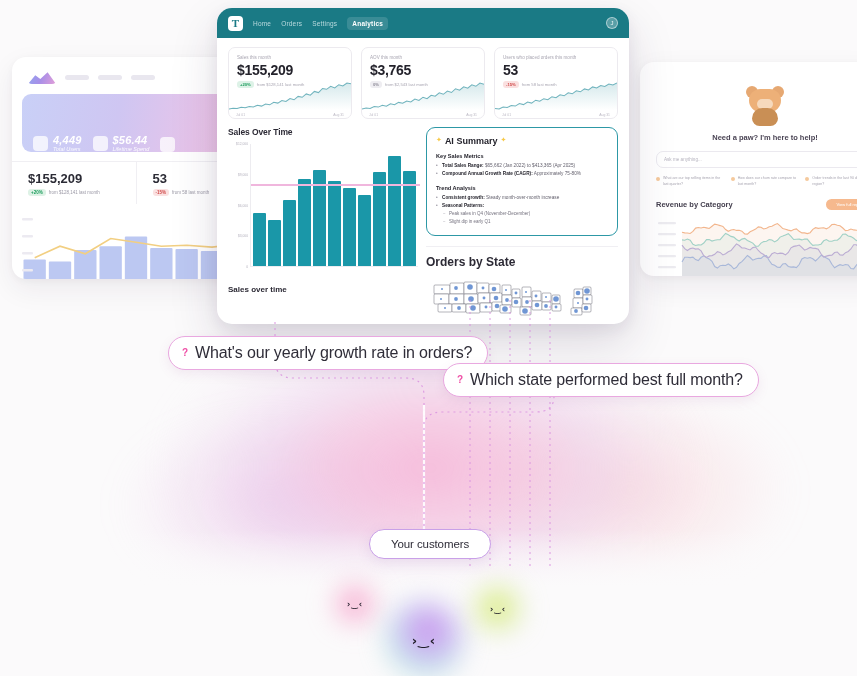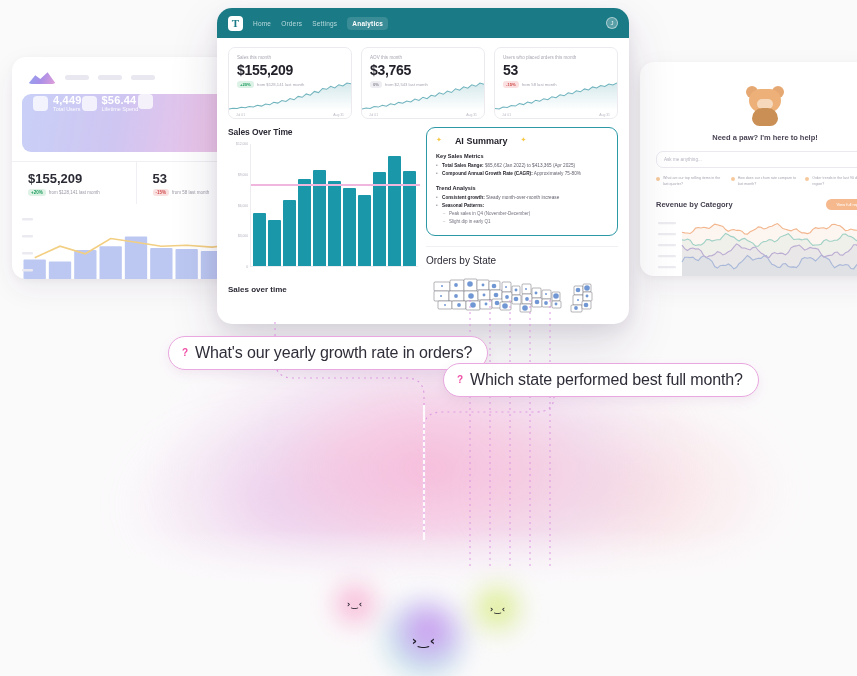--- a/index.html
+++ b/index.html
@@ -42,21 +42,21 @@
   #right-card { left:640px; top:62px; width:250px; height:214px; }
 
   
   .lc-top { display:flex; align-items:center; gap:9px; padding:14px 14px 8px 16px; }
   .lc-logo { width:28px; height:13px; border-radius:4px;
     background: linear-gradient(110deg,#8fa6f0 0%, #a88fe8 48%, #e39fd8 100%);
     clip-path: polygon(0 100%, 26% 32%, 44% 62%, 70% 10%, 100% 100%); }
   .lc-navpill { width:24px; height:5px; border-radius:3px; background:#e9e7ef; }
   .lc-banner { margin:2px 10px 0 10px; height:58px; border-radius:9px;
     background: linear-gradient(100deg,#c9d0f7 0%, #cfc6f2 42%, #e6c4ea 75%, #f0c6e2 100%);
-    display:flex; align-items:flex-start; padding:0 11px; }
+    display:flex; align-items:flex-end; gap:11px; padding:0 11px;font-style:italic; }
   .lc-stat { display:flex; align-items:center; gap:5px; }
   .lc-ico { width:15px; height:15px; border-radius:4px; background:rgba(255,255,255,.75); }
   .lc-stat-n { font-size:11px; font-weight:700; color:#fff; letter-spacing:.2px; filter: blur(.45px); }
   .lc-stat-l { font-size:5.5px; color:rgba(255,255,255,.92); filter: blur(.5px); }
   .lc-kpis { display:flex; border-top:1px solid #f0eff3; margin-top:9px; }
   .lc-kpi { flex:1; padding:9px 0 8px 16px; border-right:1px solid #f0eff3; }
   .lc-kpi:last-child { border-right:none; }
   .lc-kpi-v { font-size:13px; font-weight:600; color:#2b2b35; filter: blur(.35px); }
   .lc-kpi-s { display:flex; align-items:center; gap:3px; margin-top:3px; }
   .badge-g { font-size:4.5px; font-weight:700; color:#1a9c5c; background:#def2e6; padding:1px 3px; border-radius:3px; filter: blur(.4px);}
@@ -125,35 +125,35 @@
   .ylabels { position:absolute; left:0; top:0; bottom:12px; width:22px; }
   .ylabels span { position:absolute; right:2px; font-size:3.3px; color:#b4b1bd; filter: blur(.3px); transform:translateY(-50%); }
   .plot { position:absolute; left:22px; right:0; top:0; bottom:12px; border-left:1px solid #edecf0; border-bottom:1px solid #edecf0; }
   .bars { position:absolute; inset:0; display:flex; align-items:flex-end; gap:2px; padding:0 2px; }
   .bar { flex:1; background:#1a97a8; border-radius:1px 1px 0 0; }
   .avgline { position:absolute; left:0; right:-2px; height:1.4px; background:#f0b6dd; }
   .sec-foot { font-size:8px; font-weight:700; color:#2c2a35; margin-top:6px; }
 
   
   .ai-box { border:1.6px solid #2d98a6; border-radius:9px; background:#fff; padding:8px 9px 9px 9px; }
-  .ai-head { display:flex; gap:13px; }
+  .ai-head { display:flex; gap:3px; }
   .ai-star { color:#f7c948; font-size:7px; }
   .ai-title { font-size:9px; font-weight:700; color:#24232c; }
   .ai-h { font-size:5.6px; font-weight:700; color:#24232c; margin-top:7px; }
   .ai-h:first-of-type { margin-top:6px; }
   ul.ai-list { list-style:none; margin-top:3px; }
   ul.ai-list li { font-size:4.7px; color:#63606d; line-height:1.72; padding-left:6px; position:relative; }
   ul.ai-list li::before { content:"•"; position:absolute; left:0; color:#8d8a97; }
   ul.ai-list li b { color:#24232c; font-weight:700; }
   ul.ai-sub { list-style:none; margin-left:7px; }
   ul.ai-sub li { font-size:4.5px; color:#74717e; line-height:1.75; padding-left:6px; position:relative; }
   ul.ai-sub li::before { content:"−"; position:absolute; left:0; color:#9d9aa6; }
 
   .state-box { margin-top:10px; border-top:1px solid #f0eff3; padding-top:8px; }
-  .state-title { font-size:10px; font-weight:400; color:#2c2a35; }
+  .state-title { font-size:12px; font-weight:700; color:#2c2a35; }
   .map { margin-top:6px; height:42px; position:relative; }
 
   
   #connectors { position:absolute; left:0; top:300px; width:857px; height:270px; }
 
   
   .bubble {
     position:absolute; display:flex; align-items:center; gap:7px;
     background:#fff; border:1.3px solid #e9a8e0; border-radius:20px;
     padding:7px 15px 7px 13px; box-shadow: 0 4px 12px rgba(160,80,150,.10);
@@ -562,20 +562,21 @@
 
   <div class="bubble" id="bubble-1">
     <span class="bubble-q">?</span>
     <span class="bubble-t">What's our yearly growth rate in orders?</span>
   </div>
   <div class="bubble" id="bubble-2">
     <span class="bubble-q">?</span>
     <span class="bubble-t">Which state performed best full month?</span>
   </div>
 
+  <div class="cust-pill">Your customers</div>
 
   <div class="blob" id="blob-pink">
     <div class="blob-glow"></div>
     <div class="face">›‿‹</div>
   </div>
   <div class="blob" id="blob-big">
     <div class="blob-glow"></div>
     <div class="face">›‿‹</div>
   </div>
   <div class="blob" id="blob-green">

